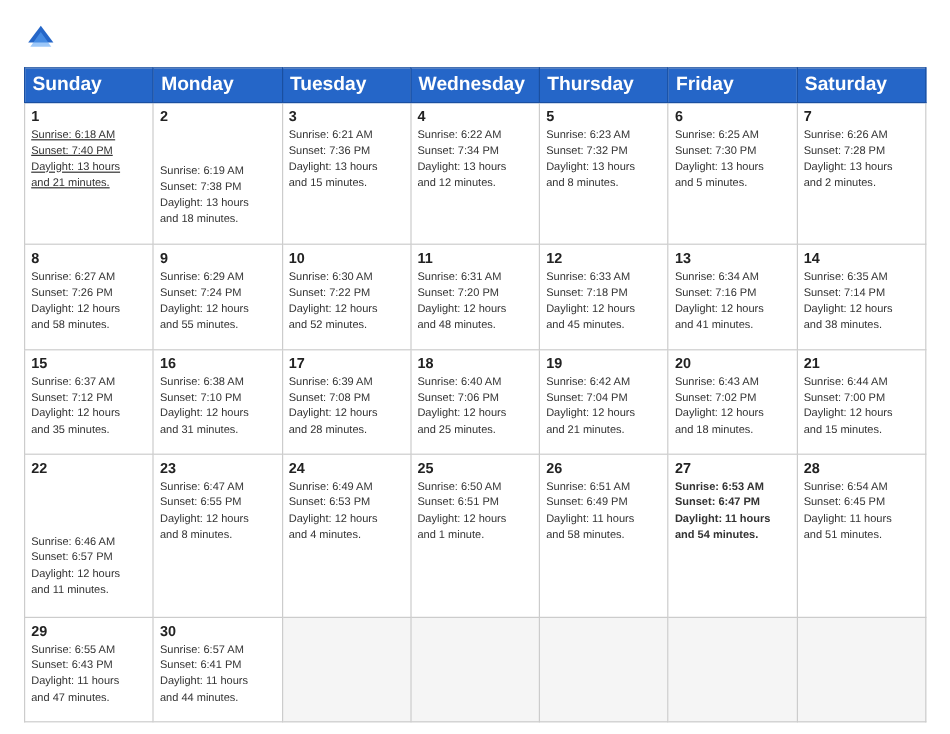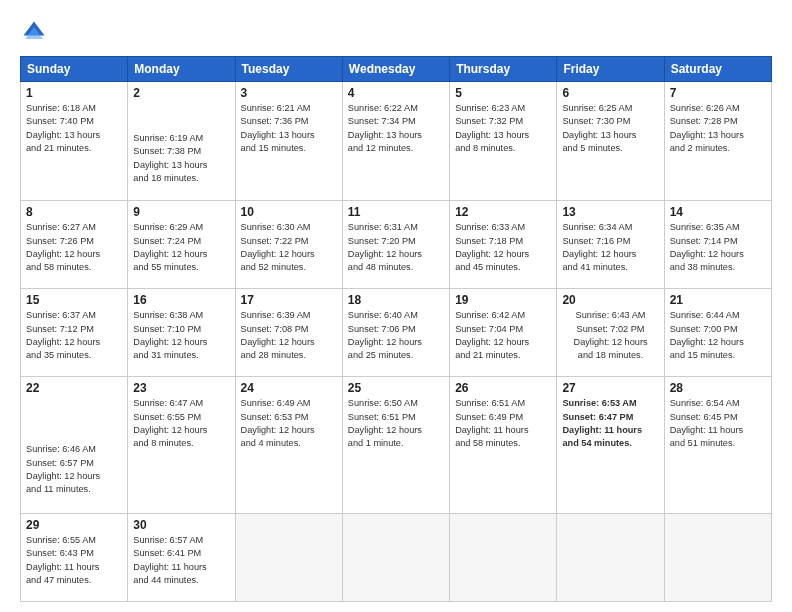--- a/index.html
+++ b/index.html
@@ -54,21 +54,21 @@
     }
     .calendar {
       flex: 1;
       border-collapse: collapse;
       width: 100%;
       table-layout: fixed;
     }
     .calendar thead tr th {
       background: #2566c8;
       color: #fff;
-      font-size: 12px;
+      font-size: 16px;
       font-weight: bold;
       text-align: left;
       padding: 5px 6px;
       border: 1px solid #1a4fa0;
     }
     .calendar tbody tr td {
       vertical-align: top;
       border: 1px solid #ccc;
       padding: 4px 5px;
       font-size: 9.5px;
@@ -122,21 +122,21 @@
           <th>Wednesday</th>
           <th>Thursday</th>
           <th>Friday</th>
           <th>Saturday</th>
         </tr>
     </thead>
     <tbody id="calendar-body">
     <tr>
           <td>
             <span class="day-number">1</span>
-            <div class="day-info" style="white-space: pre-line;">Sunrise: 6:18 AM
+            <div class="day-info" style="white-space: pre-line; text-decoration: underline;">Sunrise: 6:18 AM
 Sunset: 7:40 PM
 Daylight: 13 hours
 and 21 minutes.</div>
           </td>
           <td>
             <span class="day-number">2</span>
             <div class="day-info" style="white-space: pre-line; margin-top: 32px;">Sunrise: 6:19 AM
 Sunset: 7:38 PM
 Daylight: 13 hours
 and 18 minutes.</div>
@@ -259,21 +259,21 @@
           </td>
           <td>
             <span class="day-number">19</span>
             <div class="day-info" style="white-space: pre-line;">Sunrise: 6:42 AM
 Sunset: 7:04 PM
 Daylight: 12 hours
 and 21 minutes.</div>
           </td>
           <td>
             <span class="day-number">20</span>
-            <div class="day-info" style="white-space: pre-line; text-align: center;">Sunrise: 6:43 AM
+            <div class="day-info" style="white-space: pre-line;">Sunrise: 6:43 AM
 Sunset: 7:02 PM
 Daylight: 12 hours
 and 18 minutes.</div>
           </td>
           <td>
             <span class="day-number">21</span>
             <div class="day-info" style="white-space: pre-line;">Sunrise: 6:44 AM
 Sunset: 7:00 PM
 Daylight: 12 hours
 and 15 minutes.</div>

